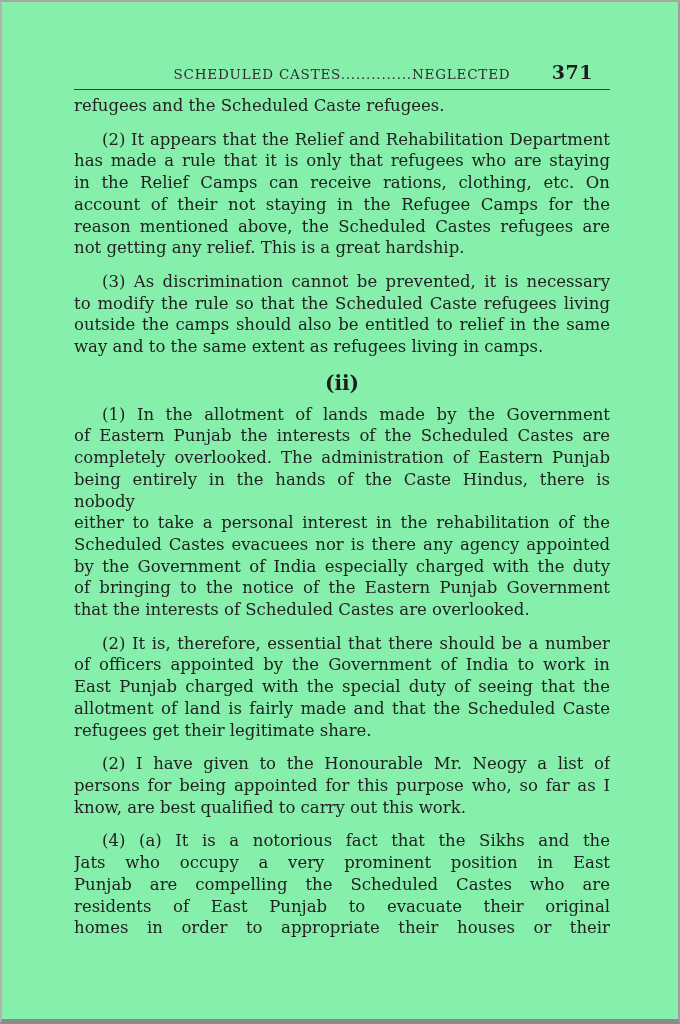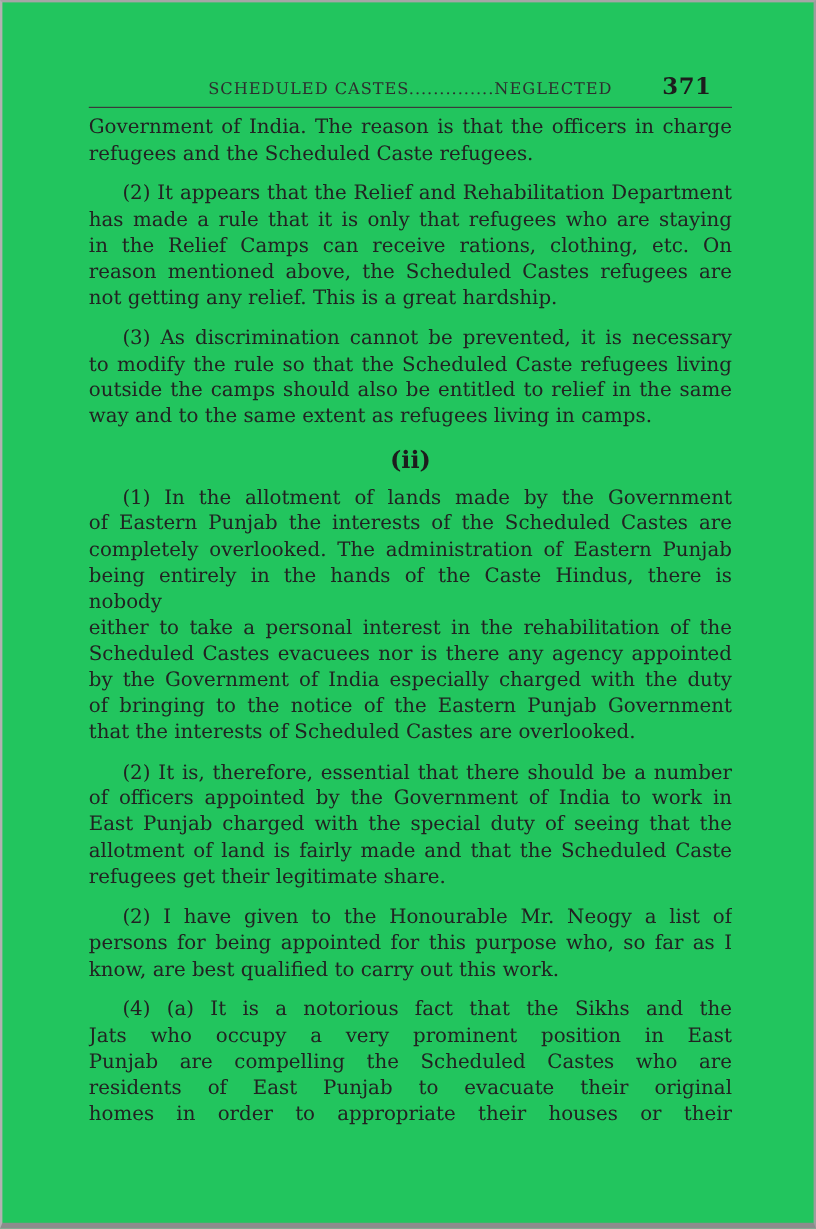--- a/index.html
+++ b/index.html
@@ -5,21 +5,21 @@
   html, body {
     margin: 0;
     padding: 0;
     background: #ffffff;
   }
   .page {
     position: relative;
     width: 680px;
     height: 1024px;
     box-sizing: border-box;
-    background: #22c55e;
+    background: #86efac;
     border-top: 2px solid #a6a6a6;
     border-left: 2px solid #b2b2b2;
     border-right: 2px solid #9e9e9e;
     border-bottom: 5px solid #8c8c8c;
     overflow: hidden;
     font-family: "DejaVu Serif", serif;
     color: #222222;
     padding-left: 46px;
   }
   .text-column {
@@ -87,27 +87,27 @@
 
 <div class="page">
   <div class="text-column">
     <div class="header-row">
       <div class="running-title">SCHEDULED CASTES..............NEGLECTED</div>
       <div class="page-number">371</div>
     </div>
     <hr class="header-rule">
     <div class="page-body">
         <div class="para">
-          <div class="line">Government of India. The reason is that the officers in charge</div>
           <div class="line last">refugees and the Scheduled Caste refugees.</div>
         </div>
         <div class="para indent">
           <div class="line">(2) It appears that the Relief and Rehabilitation Department</div>
           <div class="line">has made a rule that it is only that refugees who are staying</div>
           <div class="line">in the Relief Camps can receive rations, clothing, etc. On</div>
+          <div class="line">account of their not staying in the Refugee Camps for the</div>
           <div class="line">reason mentioned above, the Scheduled Castes refugees are</div>
           <div class="line last">not getting any relief. This is a great hardship.</div>
         </div>
         <div class="para indent">
           <div class="line">(3) As discrimination cannot be prevented, it is necessary</div>
           <div class="line">to modify the rule so that the Scheduled Caste refugees living</div>
           <div class="line">outside the camps should also be entitled to relief in the same</div>
           <div class="line last">way and to the same extent as refugees living in camps.</div>
         </div>
         <div class="section-heading">(ii)</div>

